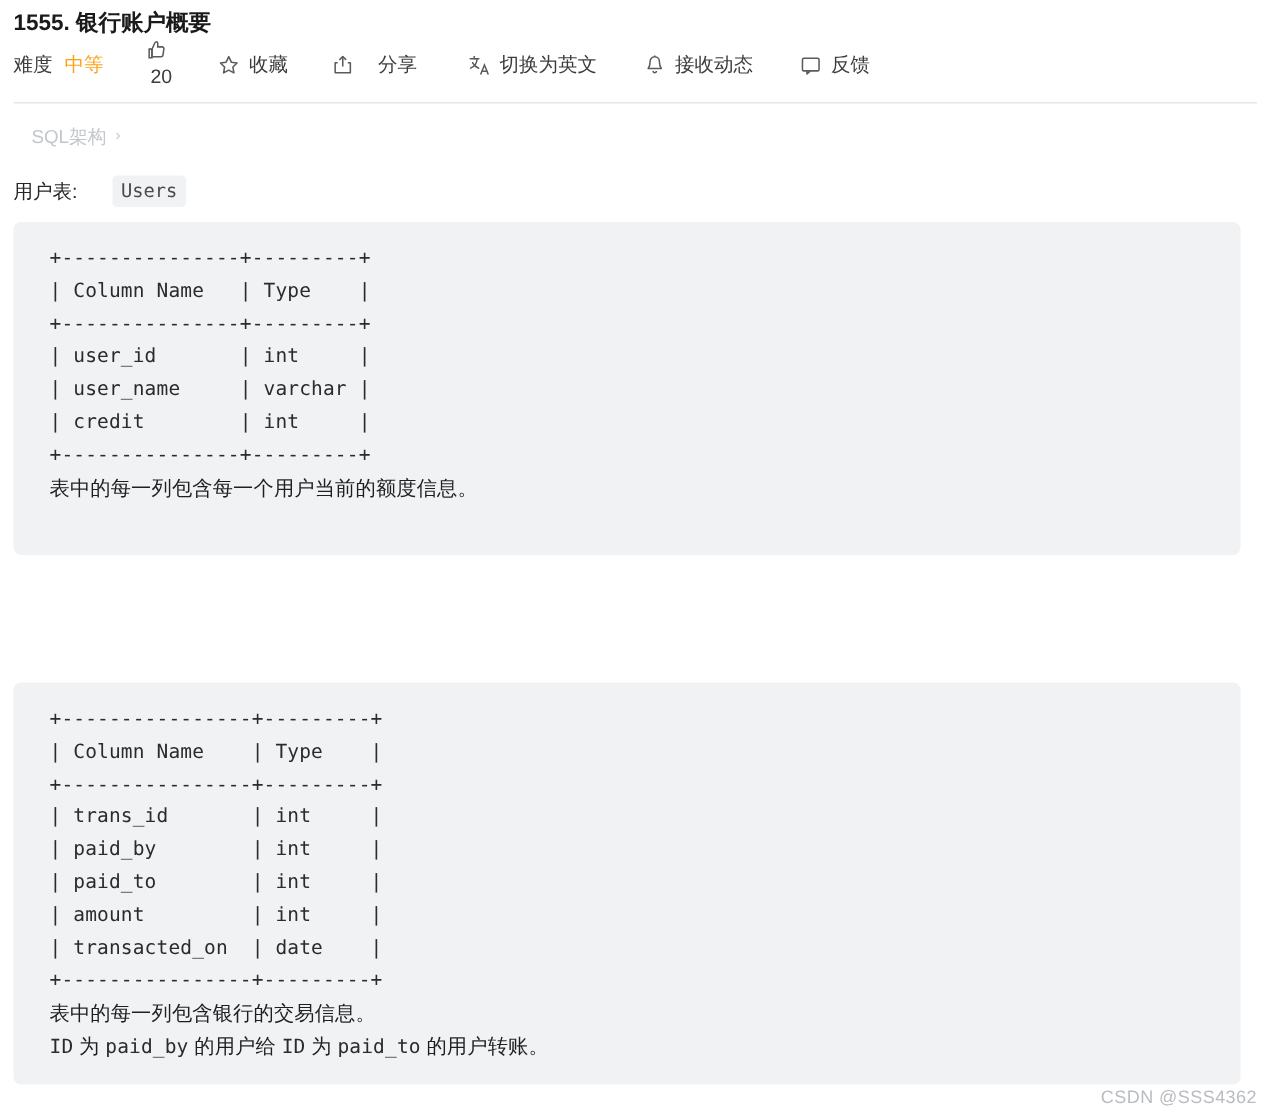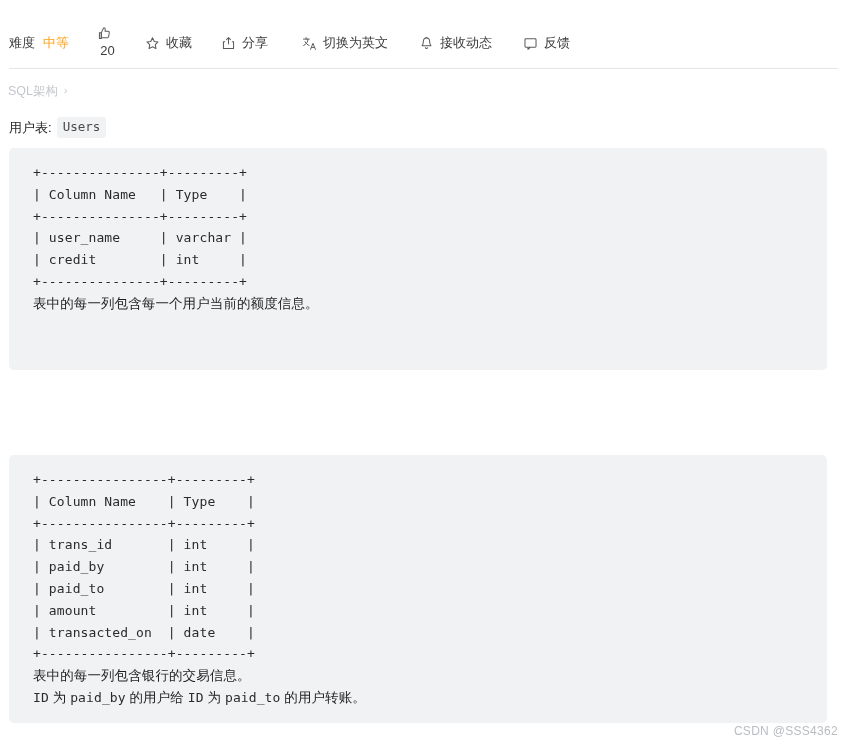--- a/index.html
+++ b/index.html
@@ -51,21 +51,21 @@
   .tb-item {
     display: flex;
     align-items: center;
     font-size: 13px;
     color: #3c3c3c;
     line-height: 20px;
   }
   .tb-gap-1 { margin-left: 8px; }
   .tb-gap-2 { margin-left: 28px; flex-direction: column; }
   .tb-gap-3 { margin-left: 27px; }
-  .tb-gap-4 { margin-left: 29px; }
+  .tb-gap-4 { margin-left: 29px; gap: 10px; }
   .tb-gap-5 { margin-left: 34px; }
   .tb-gap-6 { margin-left: 31px; }
 
   .tb-label { color: #3c3c3c; }
   .tb-diff-value {
     color: #ffa116;
     font-size: 13px;
   }
   .tb-icon {
     width: 15px;
@@ -83,21 +83,21 @@
     left: 9px;
     top: 68px;
     width: 829px;
     height: 1px;
     background: #e6e6e6;
   }
 
   
   .sql-toggle {
     position: absolute;
-    left: 8px;
+    left: 21px;
     top: 82px;
     display: flex;
     align-items: center;
     font-size: 12.5px;
     color: #c3c6cb;
     line-height: 18px;
     text-align: center;
   }
   .sql-toggle .chev {
     margin-left: 6px;
@@ -120,21 +120,21 @@
   .sec-head.users { top: 117px; }
   .sec-head.transactions { top: 417px; }
 
   .inline-code {
     font-family: "DejaVu Sans Mono", "Liberation Mono", monospace;
     font-size: 12.5px;
     color: #4b4b4b;
     background: #f1f2f4;
     border-radius: 3px;
     padding: 2px 6px 3px 6px;
-    margin-left: 5px;
+    margin-left: 23px;
     line-height: 16px;
     display: inline-block;
   }
 
   
   .codeblock {
     position: absolute;
     left: 9px;
     width: 818px;
     background: #f1f2f4;
@@ -175,20 +175,21 @@
     letter-spacing: 0.3px;
     line-height: 18px;
     white-space: nowrap;
   }
 </style>
 </head>
 <body>
 
 <div class="page">
 
+  <div class="title">1555. 银行账户概要</div>
 
   <div class="toolbar">
 
     <div class="tb-item">
       <span class="tb-label">难度</span>
       <span class="tb-diff-value tb-gap-1">中等</span>
     </div>
 
     <div class="tb-item tb-gap-2">
       <span class="tb-icon">
@@ -266,20 +267,21 @@
 
   <div class="sec-head users">
     <span>用户表:</span>
     <span class="inline-code">Users</span>
   </div>
 
   <div class="codeblock first">
     <div class="code-line">+---------------+---------+</div>
     <div class="code-line">| Column Name   | Type    |</div>
     <div class="code-line">+---------------+---------+</div>
+    <div class="code-line">| user_id       | int     |</div>
     <div class="code-line">| user_name     | varchar |</div>
     <div class="code-line">| credit        | int     |</div>
     <div class="code-line">+---------------+---------+</div>
     <div class="code-line mixed"><span>表中的每一列包含每一个用户当前的额度信息。</span></div>
   </div>
 
 
   <div class="codeblock second">
     <div class="code-line">+----------------+---------+</div>
     <div class="code-line">| Column Name    | Type    |</div>

